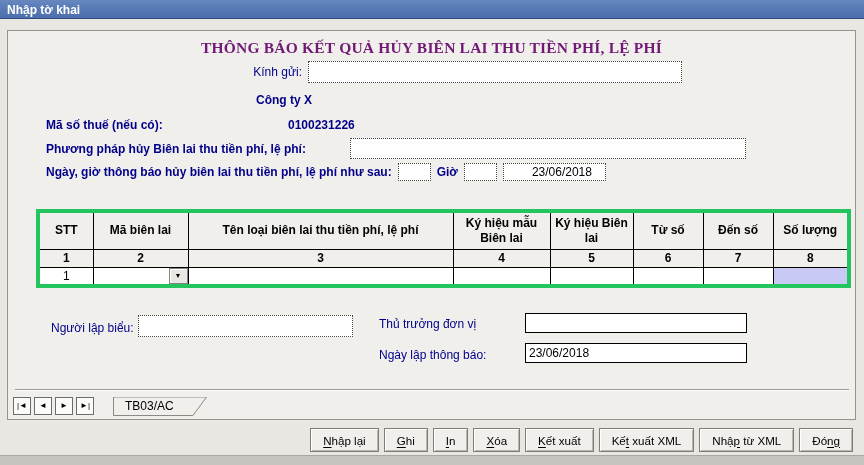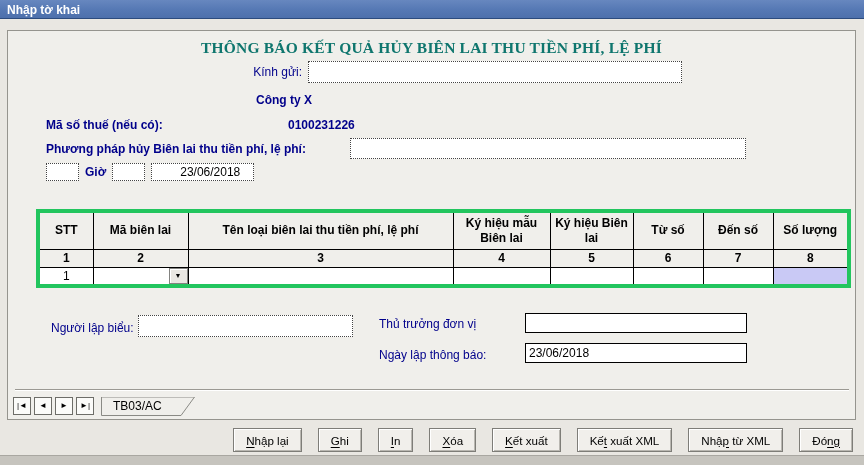--- a/index.html
+++ b/index.html
@@ -10,21 +10,21 @@
   .titlebar{position:absolute;left:0;top:0;width:864px;height:19px;
     background:linear-gradient(180deg,#6787bf 0%,#5578b4 55%,#4d70ac 100%);
     border-bottom:1px solid #2c4b7e;box-sizing:border-box;}
   .titlebar span{color:#ffffff;font-weight:bold;font-size:12px;line-height:18px;padding-left:7px;display:inline-block;}
 
   
   .panel{position:absolute;left:7px;top:30px;width:849px;height:390px;
     background:#f0efeb;border:1px solid #95948e;box-sizing:border-box;}
 
   .form-title{position:absolute;left:0;top:8px;width:100%;text-align:center;
-    color:#0f766e;font-family:"Liberation Serif", serif;font-weight:bold;font-size:15.5px;letter-spacing:.2px;}
+    color:#701a75;font-family:"Liberation Serif", serif;font-weight:bold;font-size:15.5px;letter-spacing:.2px;}
 
   .lbl{color:#00008B;font-size:12px;white-space:nowrap;}
   .b{font-weight:bold;}
   .val{color:#00008B;font-size:12px;font-weight:bold;white-space:nowrap;}
 
   .dotted{background:#ffffff;border:1px dotted #444;box-sizing:border-box;
     font-family:"Liberation Sans", sans-serif;font-size:12px;padding:1px 3px;outline:none;}
   .solid{background:#ffffff;border:1px solid #000;box-sizing:border-box;
     font-family:"Liberation Sans", sans-serif;font-size:12px;padding:1px 3px;outline:none;}
 
@@ -54,26 +54,26 @@
   .sign-row .lbl{font-weight:normal;}
 
   .divider{position:absolute;left:7px;right:6px;top:358px;height:0;
     border-top:1px solid #9b9993;border-bottom:1px solid #ffffff;}
 
   
   .tabstrip{position:absolute;left:5px;top:366px;height:20px;display:flex;align-items:flex-start;}
   .vcr{width:18px;height:18px;margin-right:3px;background:#fbfbf9;border:1px solid #6d6d68;
     box-sizing:border-box;display:flex;align-items:center;justify-content:center;
     font-size:8px;line-height:1;color:#000;padding:0;cursor:default;}
-  .tab{position:relative;margin-left:4px;width:94px;height:19px;}
+  .tab{position:relative;margin-left:16px;width:94px;height:19px;}
   .tab svg{position:absolute;left:0;top:0;}
   .tab span{position:absolute;left:12px;top:2px;font-size:12px;color:#000;}
 
   
-  .actions{position:absolute;top:428px;right:11px;display:flex;gap:16px;}
+  .actions{position:absolute;top:428px;right:11px;display:flex;gap:5px;}
   .btn{height:24px;padding:0 12px;background:#f1efeb;border:1px solid #7e7d78;
     box-shadow:inset 1px 1px 0 #ffffff, inset -1px -1px 0 #b9b7b1;
     font-family:"Liberation Sans", sans-serif;font-size:11.6px;color:#000;white-space:nowrap;cursor:default;}
   .btn .key{text-decoration:underline;text-underline-offset:2px;}
 
   .bottom-strip{position:absolute;left:0;bottom:0;width:864px;height:9px;background:#c6c4be;
     border-top:1px solid #a9a7a1;}
 </style>
 </head>
 <body>
@@ -95,20 +95,21 @@
 
     <span class="val pos" style="left:248px;top:62px;">Công ty X</span>
 
     <span class="lbl b pos" style="left:38px;top:87px;">Mã số thuế (nếu có):</span>
     <span class="val pos" style="left:248px;top:87px;margin-left:32px;">0100231226</span>
 
     <span class="lbl b pos" style="left:38px;top:111px;">Phương pháp hủy Biên lai thu tiền phí, lệ phí:</span>
     <input class="dotted pos" type="text" style="left: 342px; top: 107px; width: 396px; height: 21px;" value="">
 
     <div class="ngaygio-row">
+      <span class="lbl b">Ngày, giờ thông báo hủy biên lai thu tiền phí, lệ phí như sau:</span>
       <input class="dotted" type="text" style="width: 24px;" value="12">
       <span class="lbl b">Giờ</span>
       <input class="dotted" type="text" style="width: 24px;" value="18">
       <input class="dotted" type="text" style="width: 103px;" value="23/06/2018">
     </div>
 
     <table class="grid">
       <colgroup>
         <col style="width:55px">
           <col style="width:95px">

